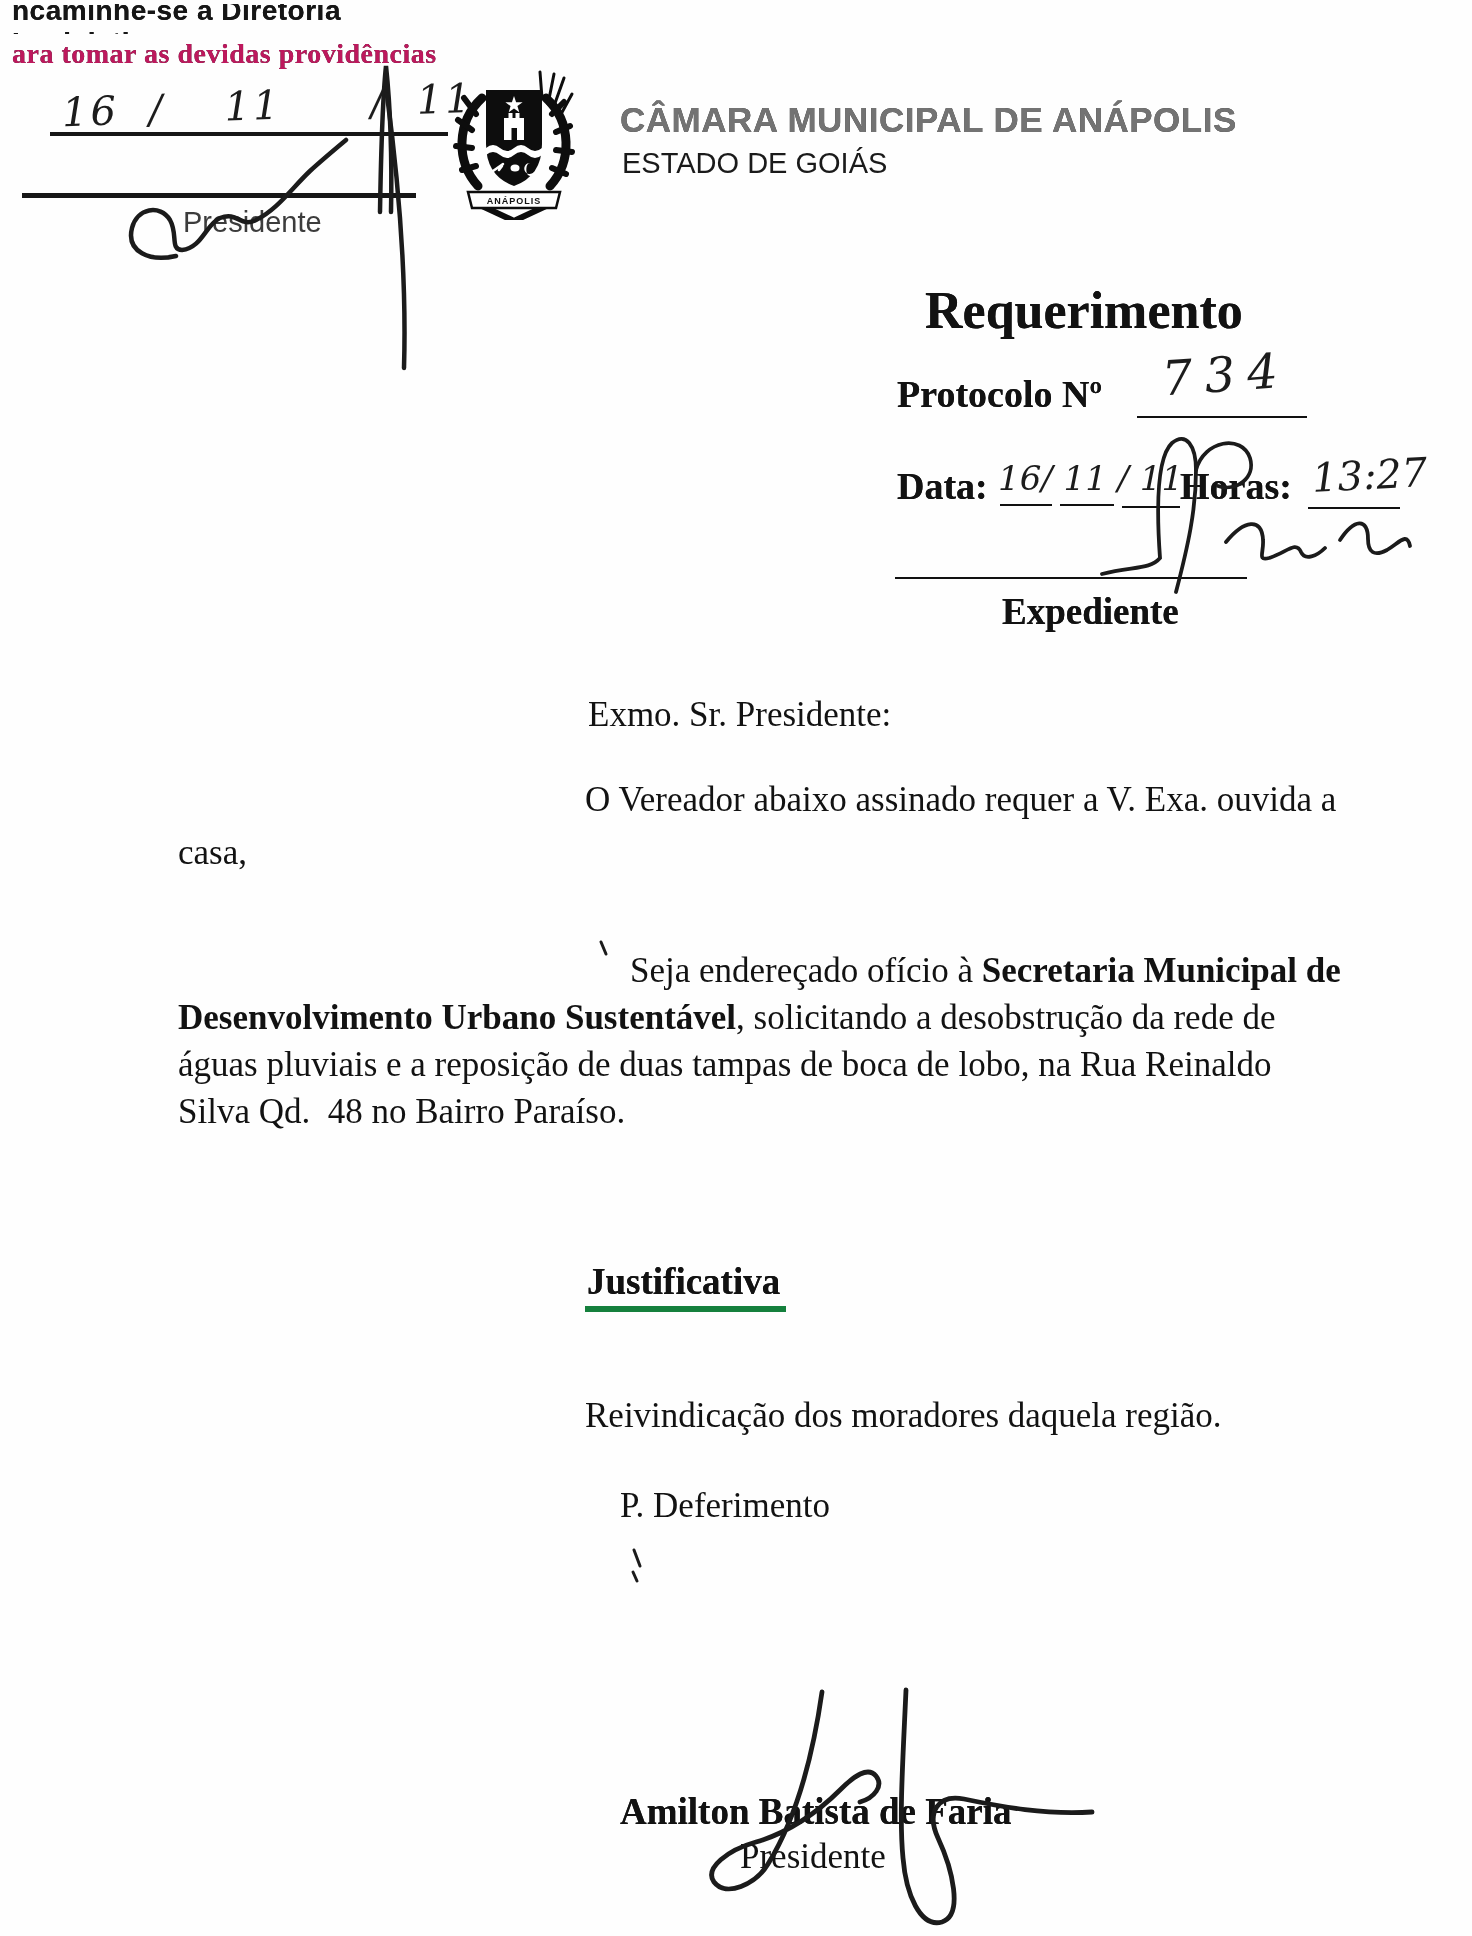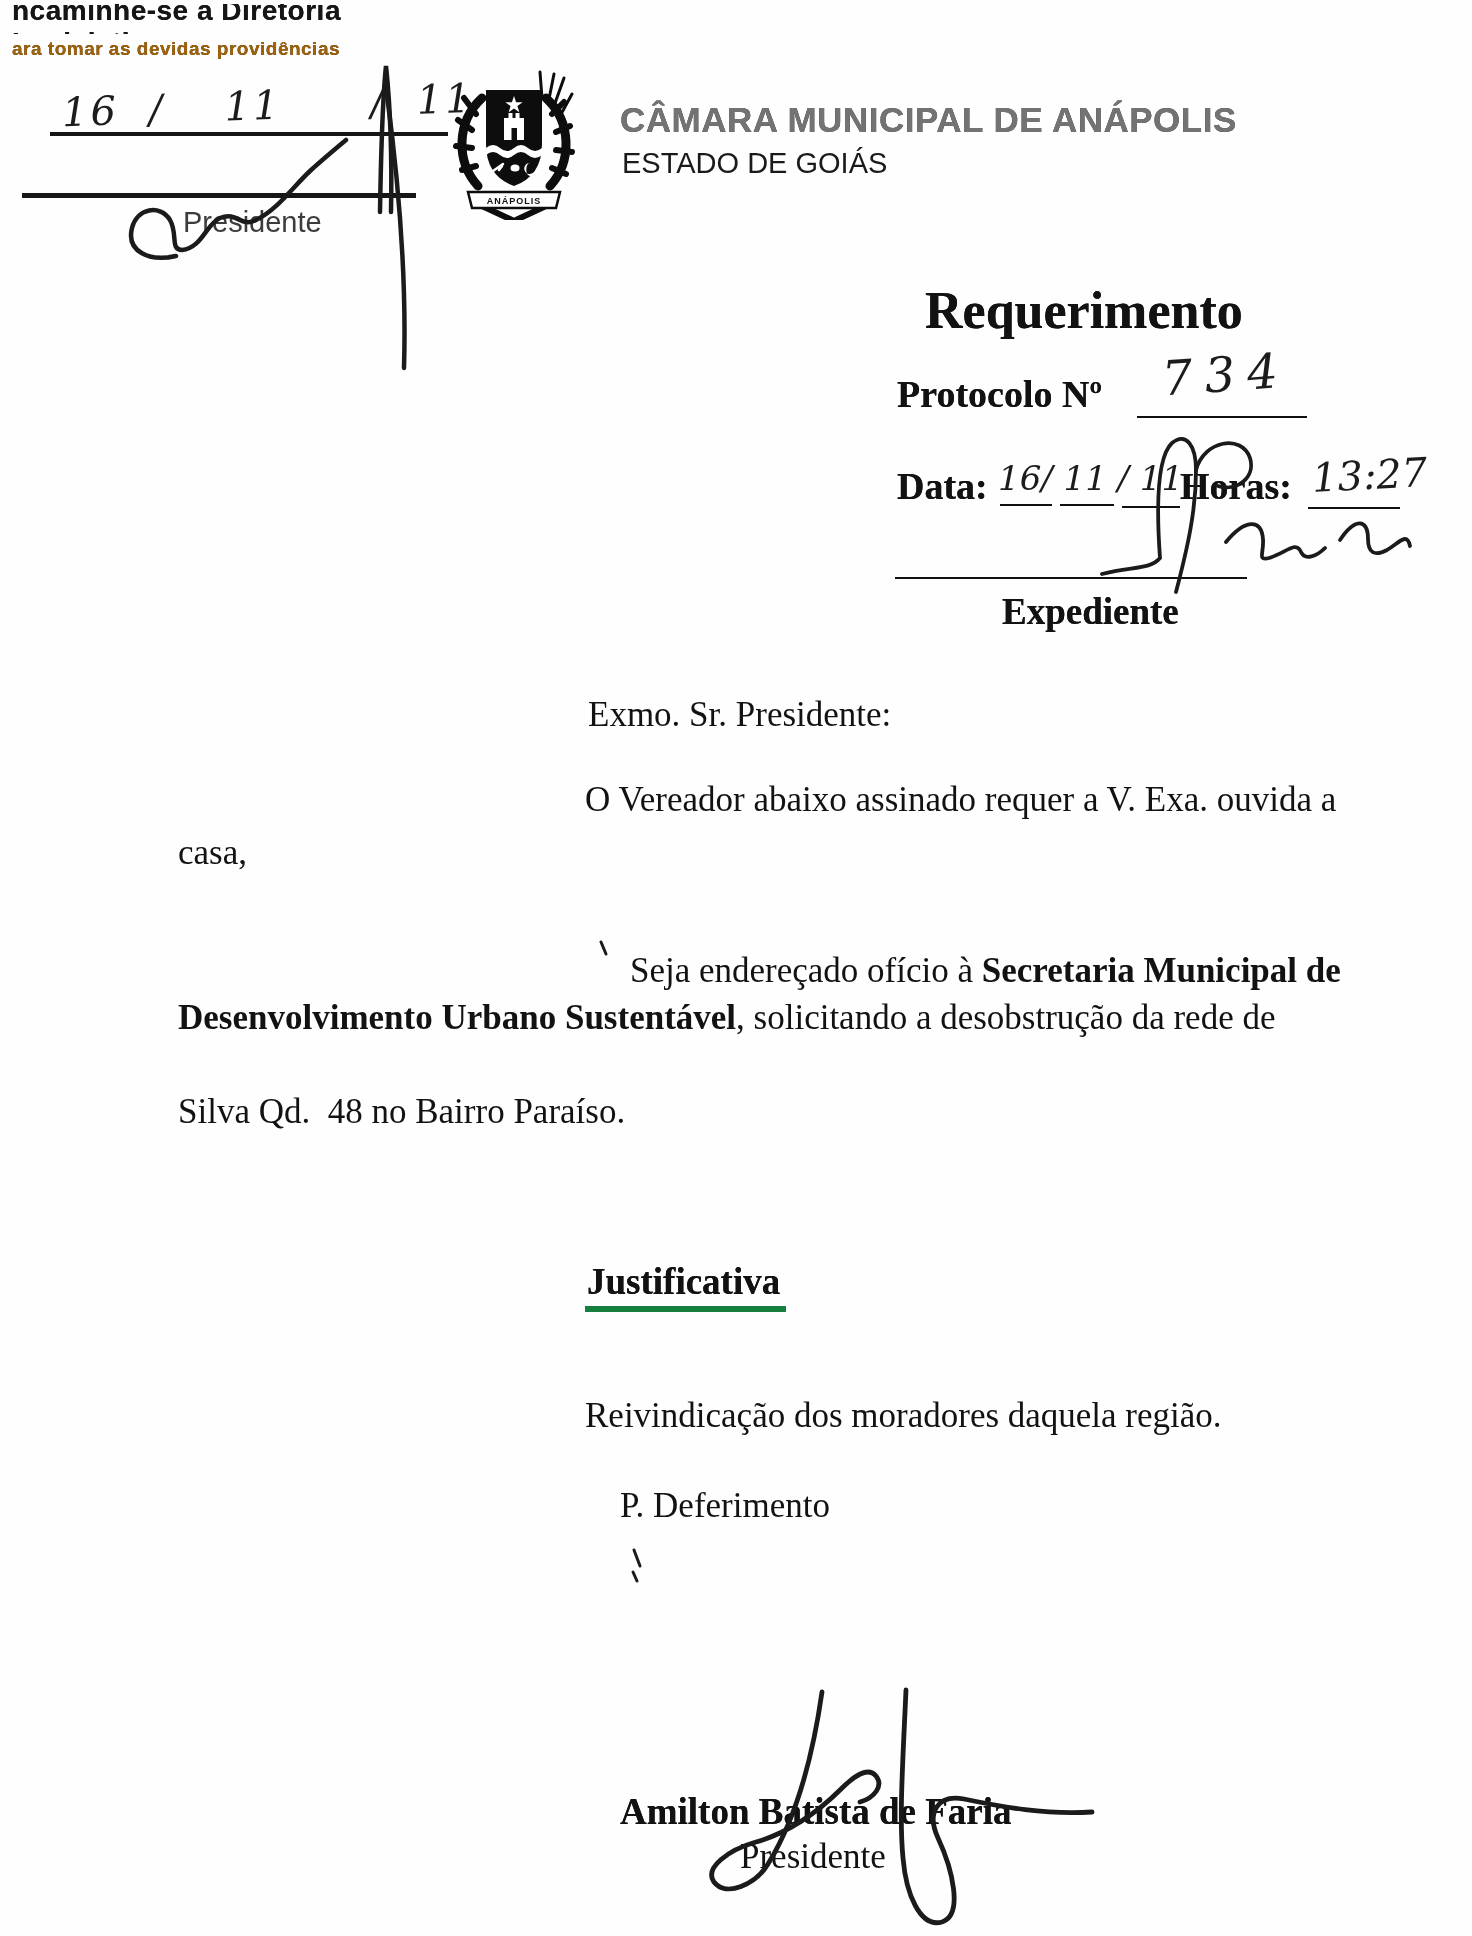--- a/index.html
+++ b/index.html
@@ -6,22 +6,22 @@
   .page{
     position:relative;width:1472px;height:1936px;background:#fefefe;
     overflow:hidden;font-family:"Liberation Serif",serif;color:#121212;
   }
   .abs{position:absolute;}
   .ink{text-shadow:0 0 .5px rgba(0,0,0,.85);}
   
   .cutline1{left:12px;top:4px;width:436px;height:30px;overflow:hidden;}
   .cutline1 span{display:block;margin-top:-9px;font-family:"Liberation Sans",sans-serif;
     font-weight:bold;font-size:28px;letter-spacing:.5px;color:#161616;}
-  .cutline2{left:12px;top:38px;font-family:Liberation Sans, sans-serif;font-weight:bold;
-    font-size:19px;letter-spacing:.5px;color:#a16207;}
+  .cutline2{left:12px;top:38px;font-family:Liberation Serif, serif;font-weight:bold;
+    font-size:28px;letter-spacing:.5px;color:#be185d;}
   .hw{font-family:"DejaVu Serif",serif;font-style:italic;color:#1c1c1c;white-space:pre;}
   .dispatch-date{left:62px;top:82px;font-size:40px;transform:rotate(-2deg);word-spacing:14px;letter-spacing:3px;}
   .rule{background:#161616;}
   .rule1{left:50px;top:132px;width:398px;height:4px;}
   .rule2{left:22px;top:193px;width:394px;height:5px;}
   .presid-label{left:183px;top:206px;font-family:"Liberation Sans",sans-serif;
     font-size:29px;color:#3c3c3c;}
   
   .org-name{left:620px;top:100px;font-family:"Liberation Sans",sans-serif;font-weight:bold;
     font-size:35px;letter-spacing:.5px;color:#737373;}
@@ -114,20 +114,21 @@
   <div class="abs uline u-time"></div>
   <div class="abs uline u-exp"></div>
   <div class="abs exp-label ink">Expediente</div>
 
   <div class="abs btxt salutation">Exmo. Sr. Presidente:</div>
   <div class="abs btxt intro1">O Vereador abaixo assinado requer a V. Exa. ouvida a</div>
   <div class="abs btxt intro2">casa,</div>
 
   <div class="abs btxt bline l1"><span>Seja endereçado ofício à </span><b>Secretaria Municipal de</b><span></span></div>
   <div class="abs btxt bline l2"><span></span><b>Desenvolvimento Urbano Sustentável</b><span>, solicitando a desobstrução da rede de</span></div>
+  <div class="abs btxt bline l3"><span>águas pluviais e a reposição de duas tampas de boca de lobo, na Rua Reinaldo</span><b></b><span></span></div>
   <div class="abs btxt bline l4"><span>Silva Qd.  48 no Bairro Paraíso.</span><b></b><span></span></div>
 
   <div class="abs just-title ink">Justificativa</div>
   <div class="abs btxt just-text">Reivindicação dos moradores daquela região.</div>
   <div class="abs btxt closing">P. Deferimento</div>
   <div class="abs signer-name ink">Amilton Batista de Faria</div>
   <div class="abs btxt signer-title">Presidente</div>
 
   <svg class="overlay" width="1472" height="1936" viewBox="0 0 1472 1936">
     <g fill="none" stroke="#1b1b1b" stroke-linecap="round">

